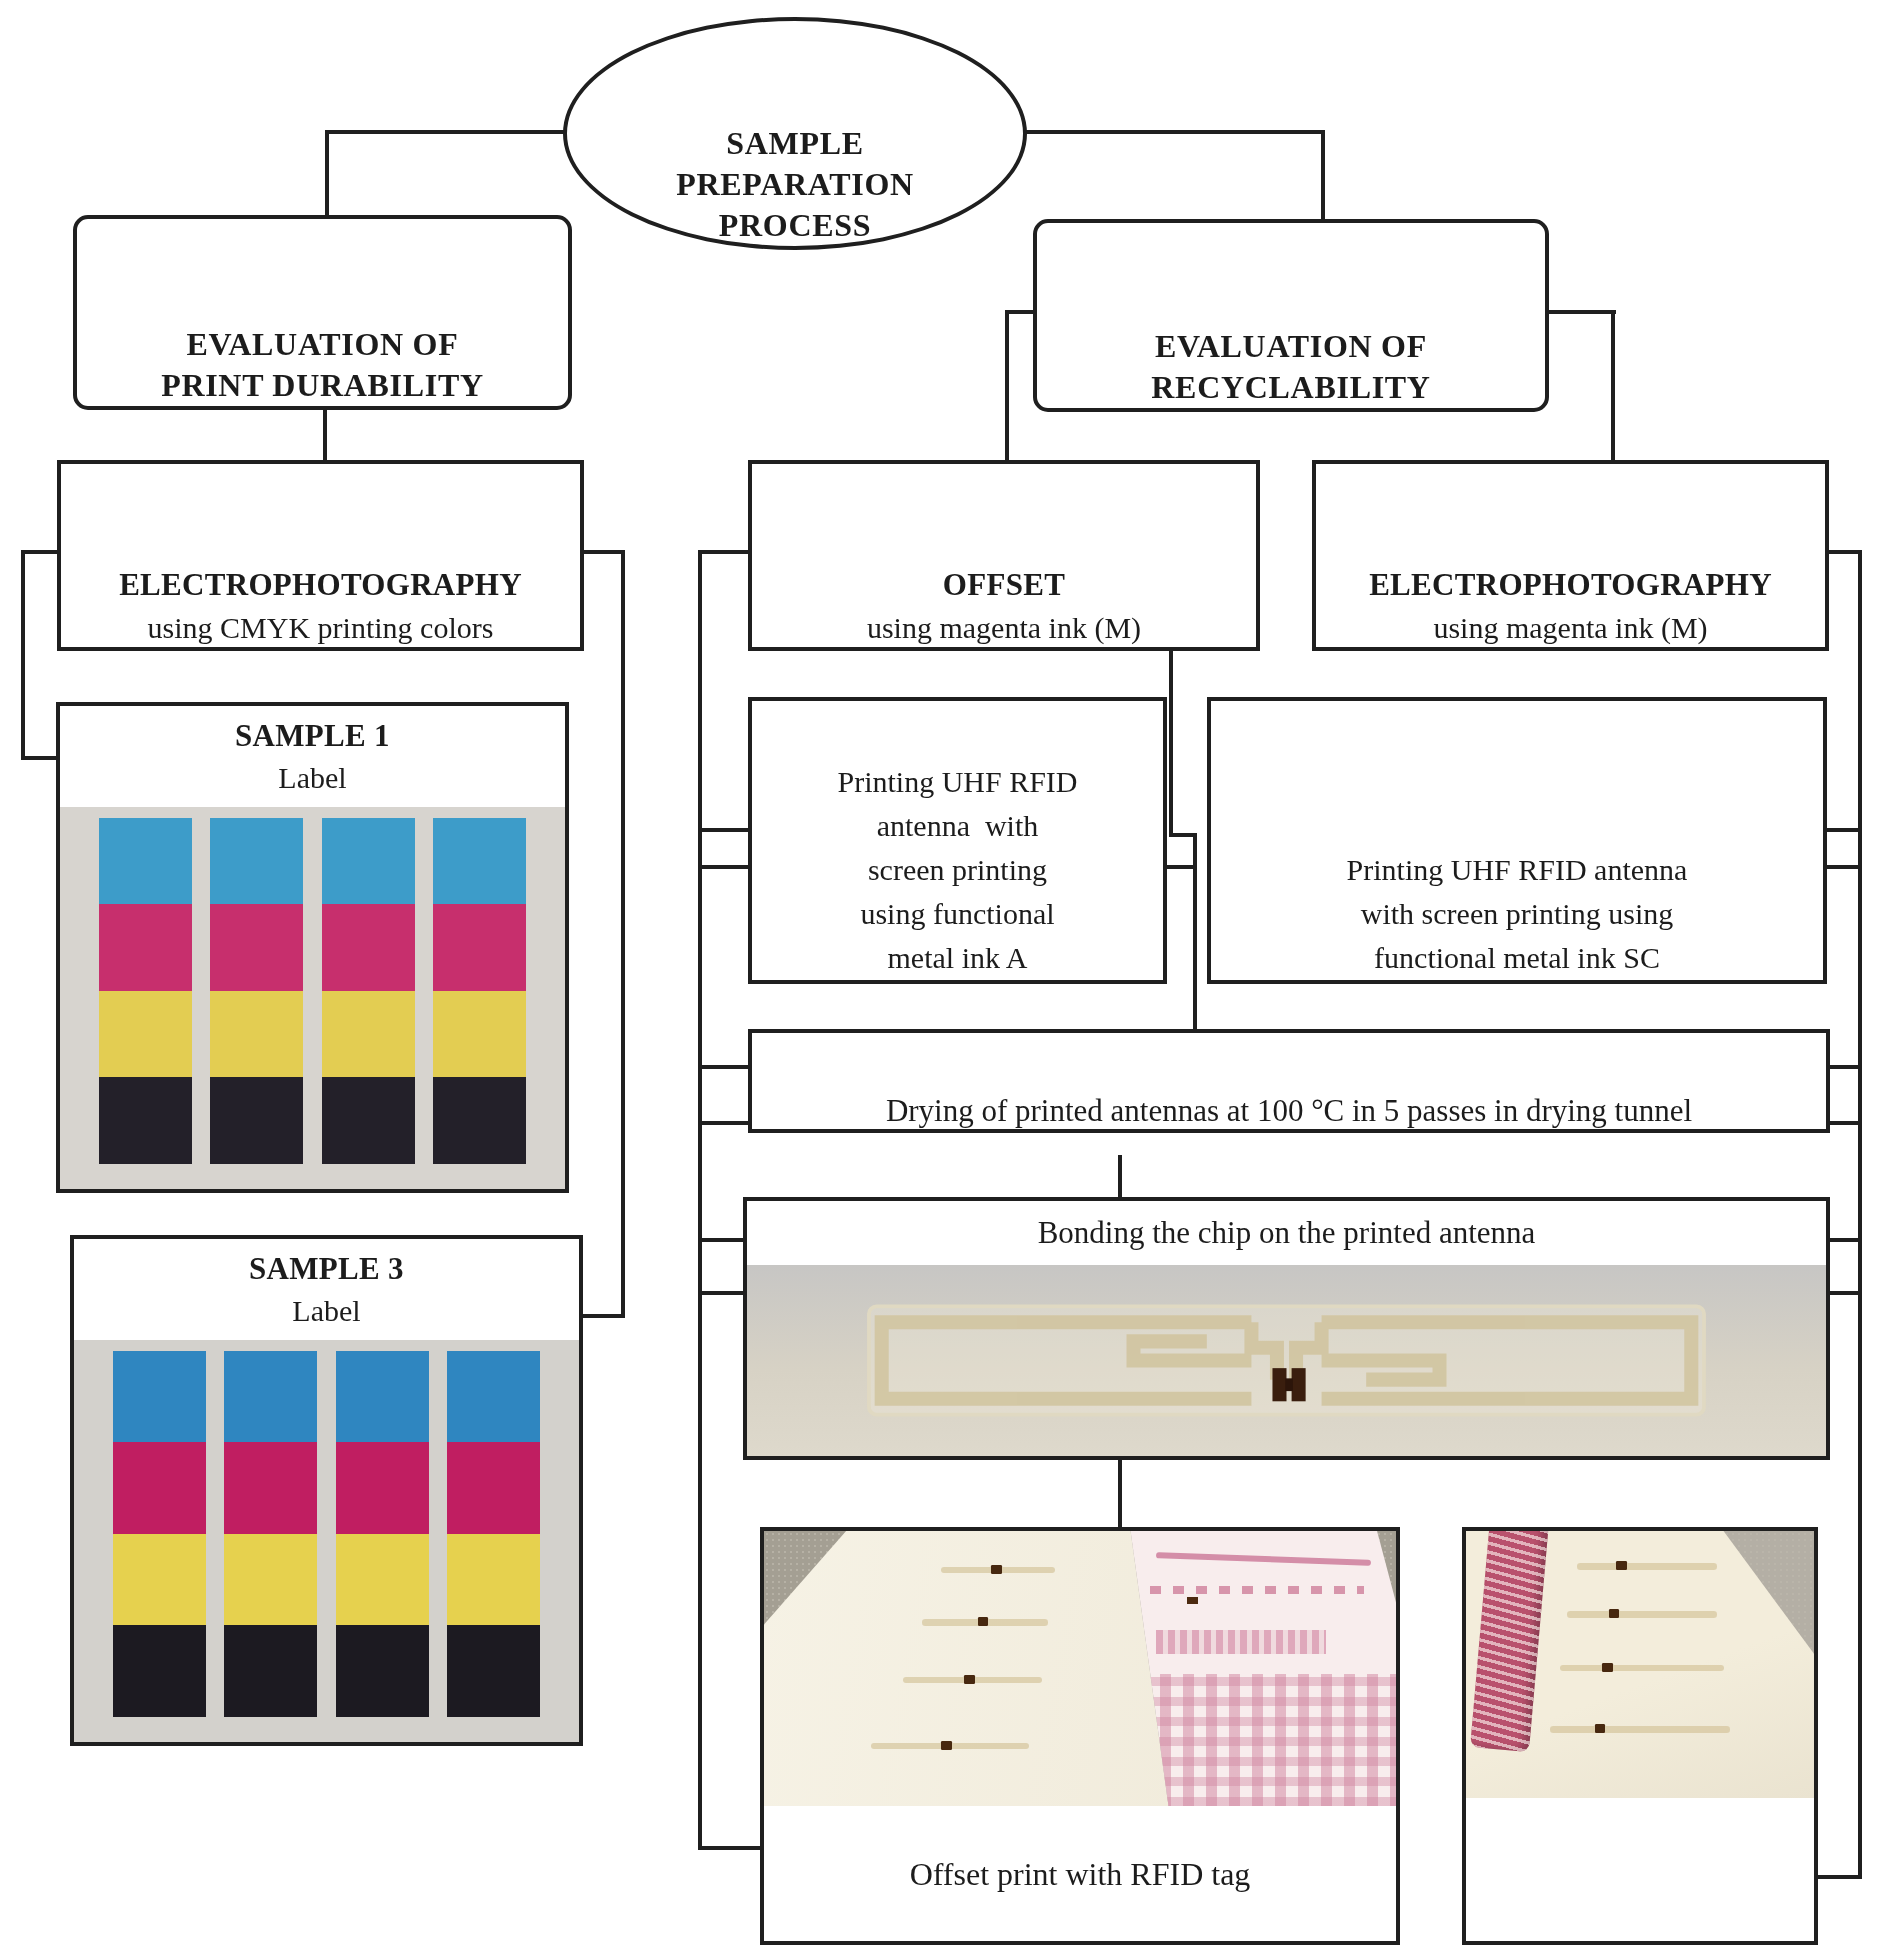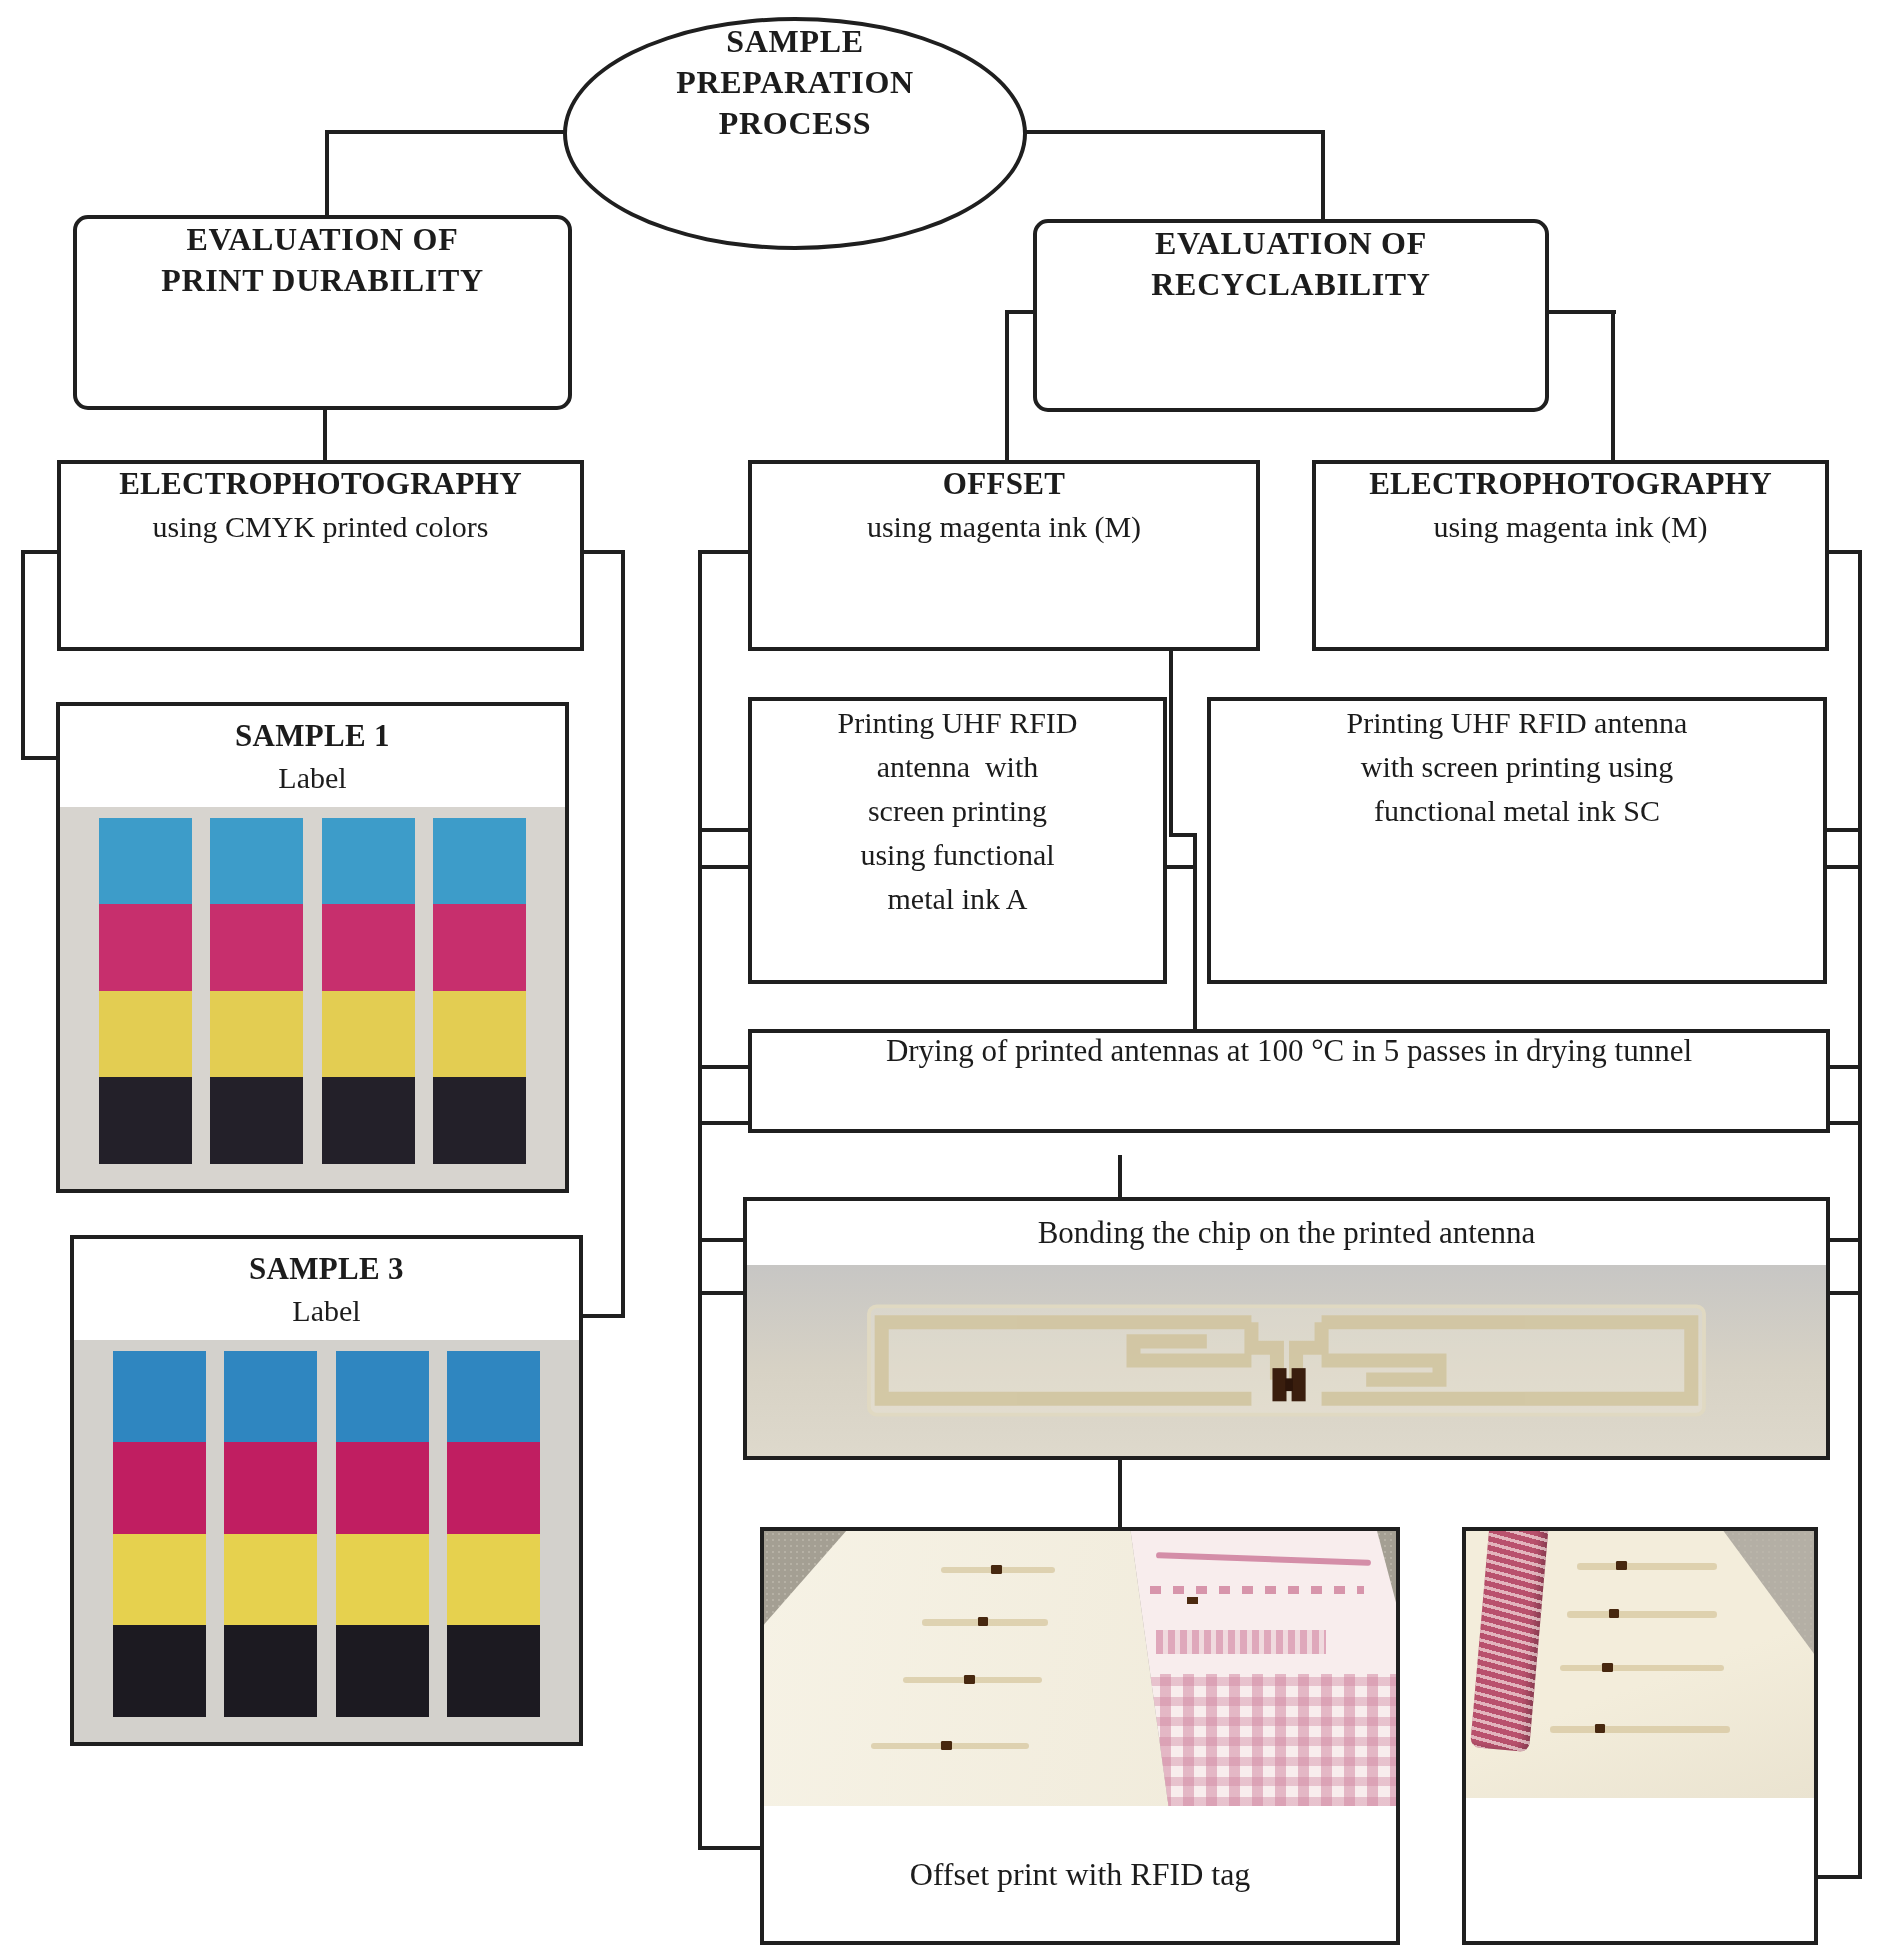--- a/index.html
+++ b/index.html
@@ -1,20 +1,20 @@
 <!DOCTYPE html>
 <html style="font-size:10.7px"><head>
 <meta charset="utf-8">
 <style>
   html,body{margin:0;padding:0;background:#ffffff;}
   .canvas{position:relative;width:1883px;height:1955px;background:#ffffff;
           font-family:"Liberation Serif","DejaVu Serif",serif;color:#1c1c1c;overflow:hidden;}
   .ln{position:absolute;background:#1f1f1f;z-index:1;}
   .box{position:absolute;border:4px solid #1f1f1f;background:#ffffff;z-index:2;
-       display:flex;flex-direction:column;align-items:center;justify-content:flex-start;
+       display:flex;flex-direction:column;align-items:center;justify-content:flex-end;
        text-align:center;box-sizing:border-box;}
   .rounded{border-radius:15px;}
   .ellipse{border-radius:50%;}
   .pre{white-space:pre-wrap;}
   .t-big{font-weight:bold;font-size:32px;line-height:41px;letter-spacing:0.7px;}
   .t-title{font-weight:bold;font-size:31px;line-height:40px;letter-spacing:0.3px;}
   .t-sub{font-size:30px;line-height:39px;margin-top:2.7px;}
   .t-body{font-size:30px;line-height:44px;}
   .t-line{font-size:31px;}
   .sample{justify-content:flex-start;}
@@ -118,21 +118,21 @@
 PRINT DURABILITY</div>
   </div>
 
   <div class="box rounded" style="left:1033px;top:219px;width:516px;height:193px;">
     <div class="pre t-big">EVALUATION OF
 RECYCLABILITY</div>
   </div>
 
   <div class="box" style="left:57px;top:460px;width:527px;height:191px;">
     <div class="t-title">ELECTROPHOTOGRAPHY</div>
-    <div class="t-sub">using CMYK printed colors</div>
+    <div class="t-sub">using CMYK printing colors</div>
   </div>
 
   <div class="box" style="left:748px;top:460px;width:512px;height:191px;">
     <div class="t-title">OFFSET</div>
     <div class="t-sub">using magenta ink (M)</div>
   </div>
 
   <div class="box" style="left:1312px;top:460px;width:517px;height:191px;">
     <div class="t-title">ELECTROPHOTOGRAPHY</div>
     <div class="t-sub">using magenta ink (M)</div>

